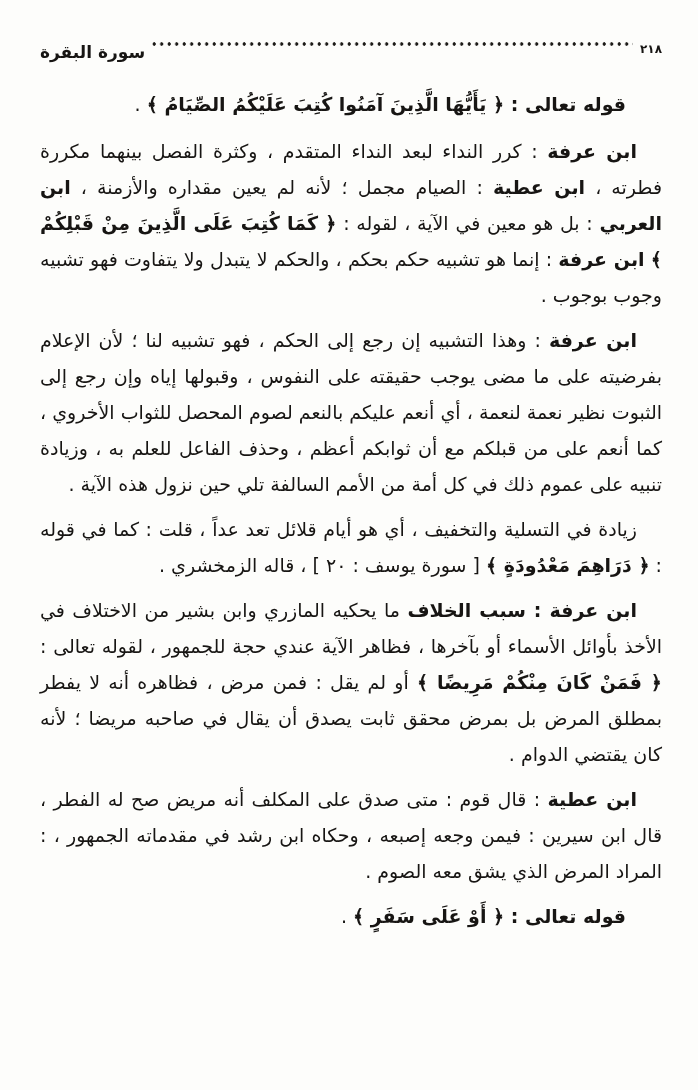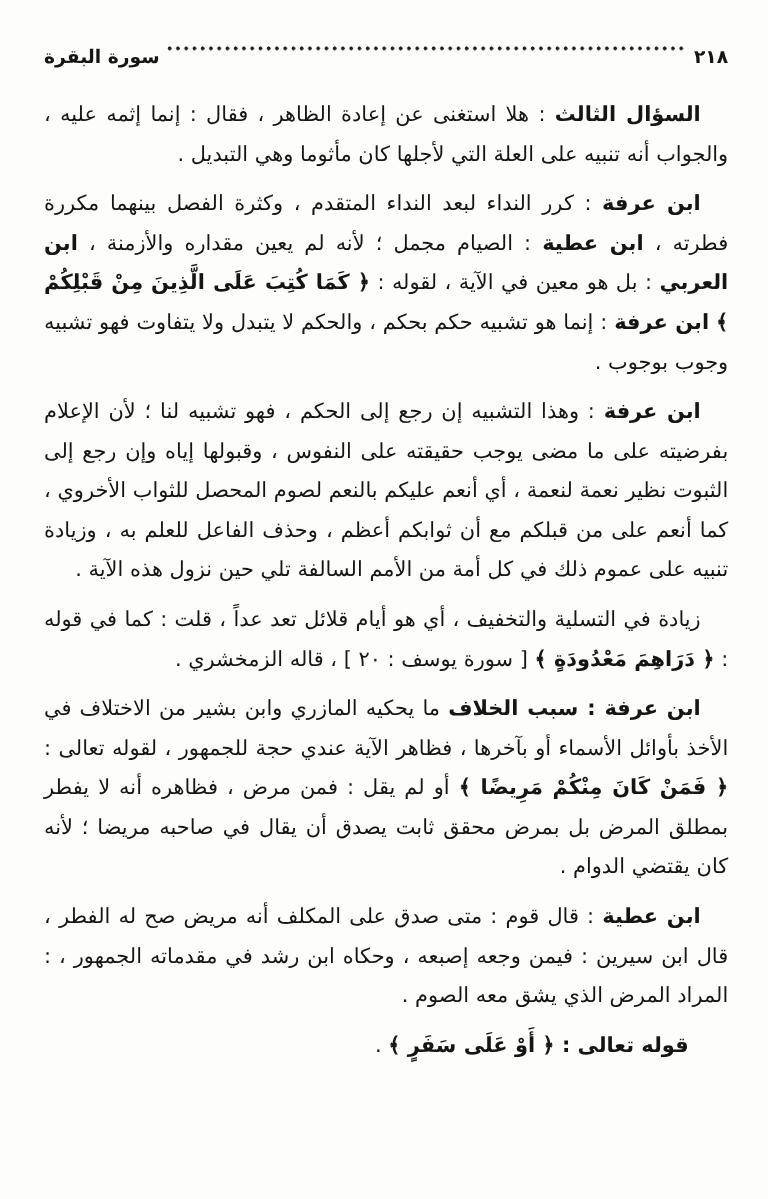--- a/index.html
+++ b/index.html
@@ -32,21 +32,21 @@
   .dotted-leader {
     flex: 1;
     height: 4px;
     margin: 0 7px 4px 7px;
     background-image: radial-gradient(circle at 2.2px 2px, #1d1b18 1.5px, transparent 1.9px);
     background-size: 7.5px 4px;
     background-repeat: repeat-x;
   }
   .page-number {
     white-space: nowrap;
-    font-size: 17px;
+    font-size: 12px;
     letter-spacing: 3px;
   }
 
   
   .page-body {
     direction: rtl;
     font-size: 19px;
     line-height: 36px;
     text-align: justify;
   }
@@ -68,22 +68,22 @@
 <div class="page">
 
   <header class="page-header">
     <span class="surah-title">سورة البقرة</span>
     <span class="dotted-leader"></span>
     <span class="page-number">٢١٨</span>
   </header>
 
   <main class="page-body">
 
-    <p class="para"><b class="lead">السؤال الثالث</b><span> : هلا استغنى عن إعادة الظاهر ، فقال : إنما إثمه عليه ، والجواب أنه تنبيه على العلة التي لأجلها كان مأثوما وهي التبديل .</span></p>
 
+    <p class="quote-line"><b class="lead">قوله تعالى : </b><span class="verse">﴿ يَأَيُّهَا الَّذِينَ آمَنُوا كُتِبَ عَلَيْكُمُ الصِّيَامُ ﴾</span><span> .</span></p>
 
     <p class="para"><b class="lead">ابن عرفة</b><span> : كرر النداء لبعد النداء المتقدم ، وكثرة الفصل بينهما مكررة فطرته ، </span><b class="lead">ابن عطية</b><span> : الصيام مجمل ؛ لأنه لم يعين مقداره والأزمنة ، </span><b class="lead">ابن العربي</b><span> : بل هو معين في الآية ، لقوله : </span><span class="verse">﴿ كَمَا كُتِبَ عَلَى الَّذِينَ مِنْ قَبْلِكُمْ ﴾</span><span> </span><b class="lead">ابن عرفة</b><span> : إنما هو تشبيه حكم بحكم ، والحكم لا يتبدل ولا يتفاوت فهو تشبيه وجوب بوجوب .</span></p>
 
     <p class="para"><b class="lead">ابن عرفة</b><span> : وهذا التشبيه إن رجع إلى الحكم ، فهو تشبيه لنا ؛ لأن الإعلام بفرضيته على ما مضى يوجب حقيقته على النفوس ، وقبولها إياه وإن رجع إلى الثبوت نظير نعمة لنعمة ، أي أنعم عليكم بالنعم لصوم المحصل للثواب الأخروي ، كما أنعم على من قبلكم مع أن ثوابكم أعظم ، وحذف الفاعل للعلم به ، وزيادة تنبيه على عموم ذلك في كل أمة من الأمم السالفة تلي حين نزول هذه الآية .</span></p>
 
 
     <p class="para"><span>زيادة في التسلية والتخفيف ، أي هو أيام قلائل تعد عداً ، قلت : كما في قوله : </span><span class="verse">﴿ دَرَاهِمَ مَعْدُودَةٍ ﴾</span><span> [ سورة يوسف : ٢٠ ] ، قاله الزمخشري .</span></p>
 
 
     <p class="para"><b class="lead">ابن عرفة : سبب الخلاف</b><span> ما يحكيه المازري وابن بشير من الاختلاف في الأخذ بأوائل الأسماء أو بآخرها ، فظاهر الآية عندي حجة للجمهور ، لقوله تعالى : </span><span class="verse">﴿ فَمَنْ كَانَ مِنْكُمْ مَرِيضًا ﴾</span><span> أو لم يقل : فمن مرض ، فظاهره أنه لا يفطر بمطلق المرض بل بمرض محقق ثابت يصدق أن يقال في صاحبه مريضا ؛ لأنه كان يقتضي الدوام .</span></p>

